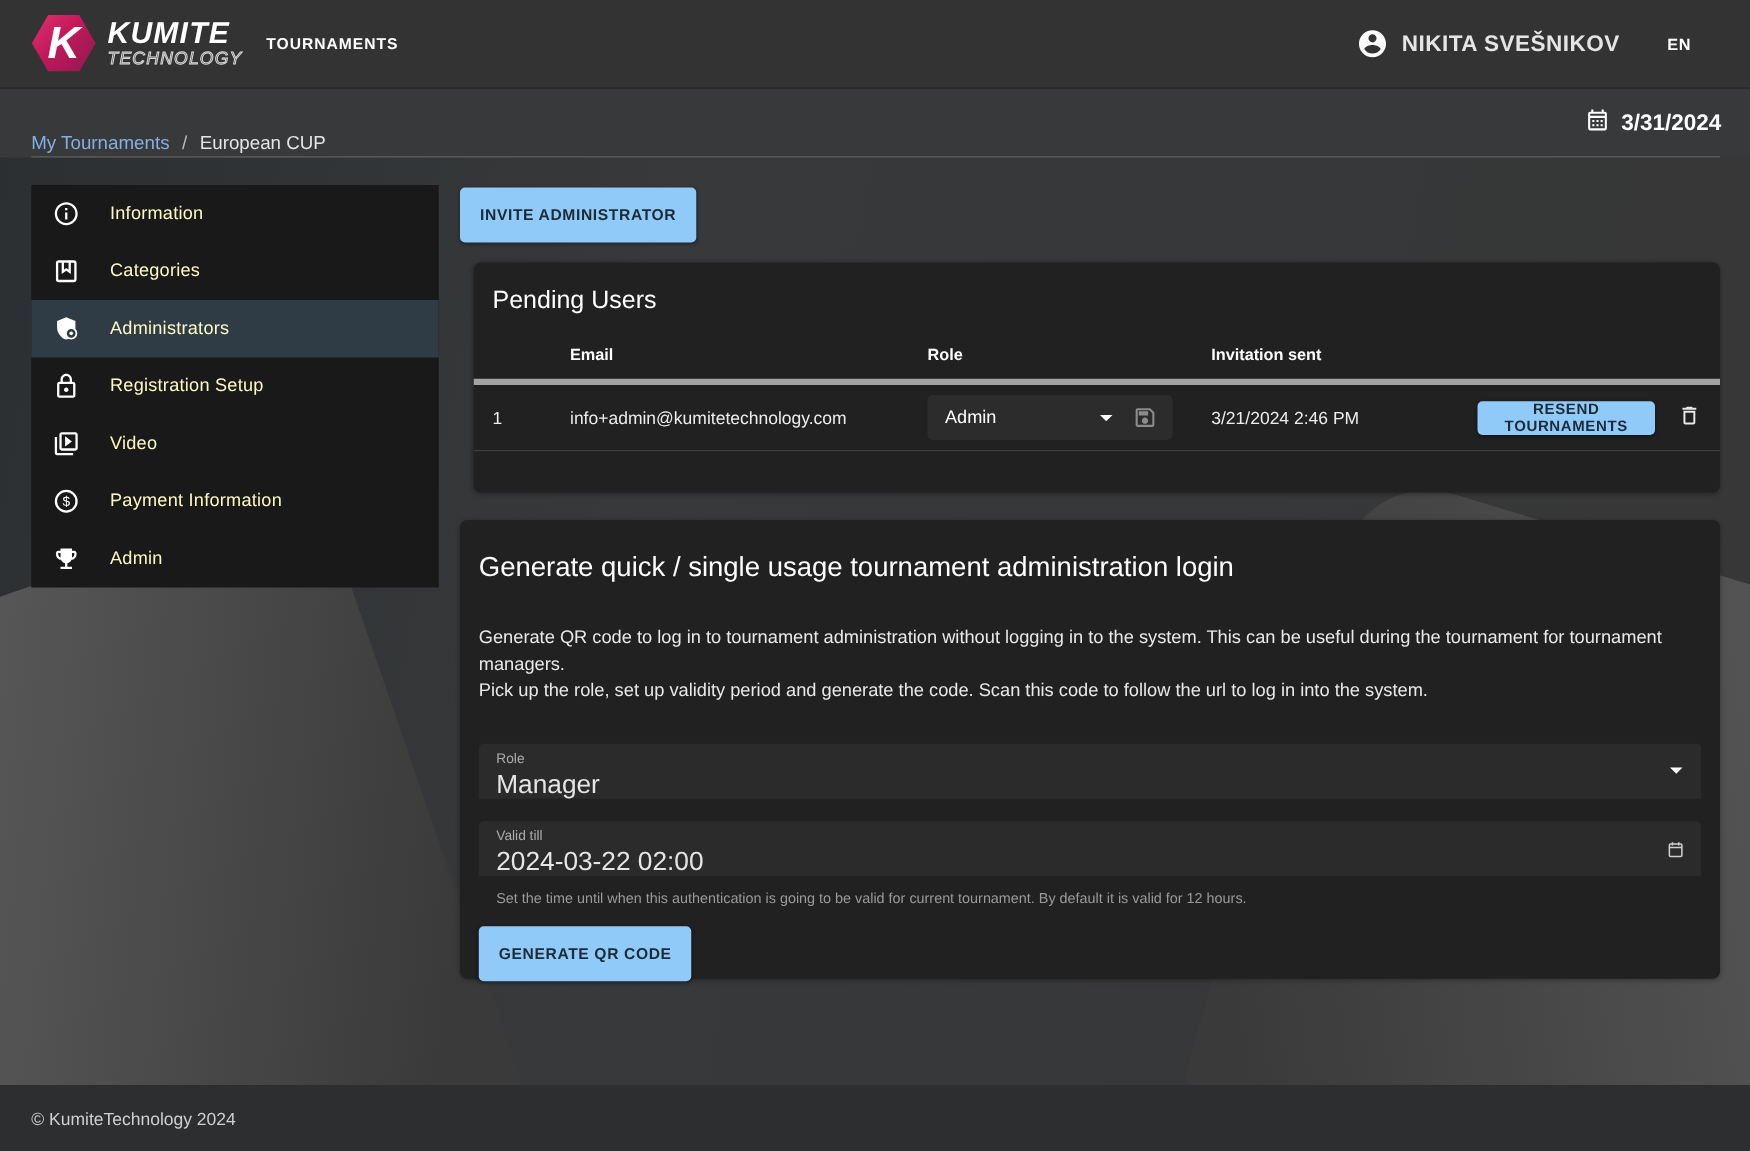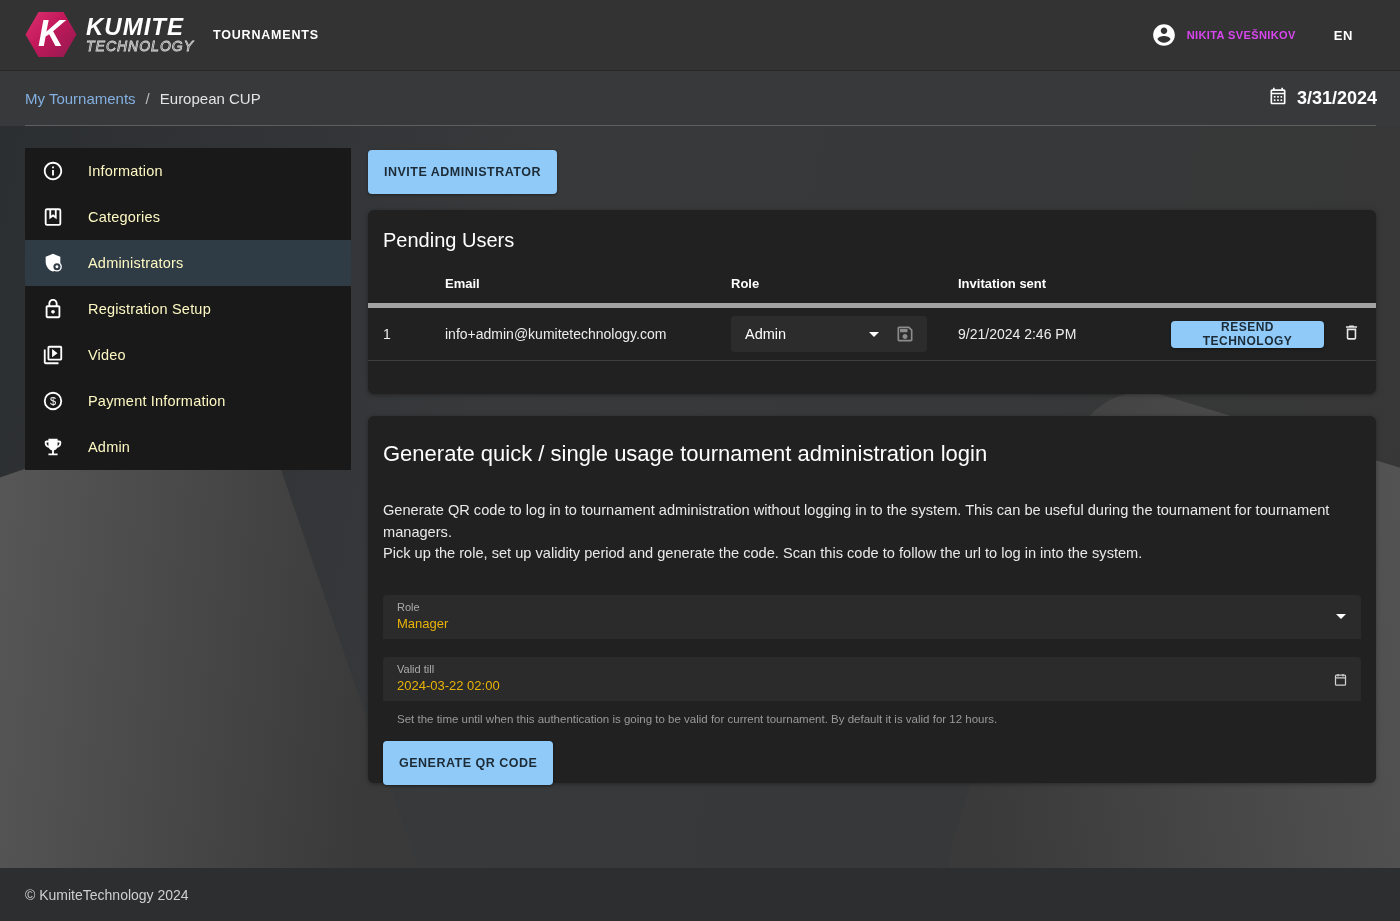--- a/index.html
+++ b/index.html
@@ -19,28 +19,28 @@
   .brand-text { margin-left:9px; }
   .brand-name { color:#fff; font-size:24px; font-weight:bold; font-style:italic;
                 letter-spacing:1px; line-height:24px; }
   .brand-sub { font-size:14px; font-style:italic; letter-spacing:1px; line-height:15px;
                color:rgba(255,255,255,.12); -webkit-text-stroke:0.8px #d8d8d8; }
   .nav-tournaments { position:absolute; left:213px; top:0; height:70px; display:flex; align-items:center;
                      color:#fff; font-size:12.5px; font-weight:bold; letter-spacing:0.8px; cursor:pointer; }
   .nav-right { position:absolute; right:47px; top:0; height:70px; display:flex; align-items:center; }
   .nav-user { display:flex; align-items:center; cursor:pointer; }
   .nav-user svg { display:block; }
-  .nav-user-name { margin-left:10px; color:#d946ef; font-size:11px; font-weight:bold; letter-spacing:0.4px;text-align:right; }
+  .nav-user-name { margin-left:10px; color:#e5e5e5; font-size:18px; font-weight:bold; letter-spacing:0.4px;text-align:right; }
   .nav-lang { margin-left:38px; color:#fff; font-size:13px; font-weight:bold; letter-spacing:0.6px; cursor:pointer; }
 
   
   .crumbbar { position:absolute; top:70px; left:0; right:0; height:56px; background:#37393b; z-index:5; }
   .crumbbar::after { content:""; position:absolute; left:25px; right:24px; bottom:0; height:1px;
                      background:#5f5f5f; }
-  .crumb-left { position:absolute; left:25px; top:0; height:56px; display:flex; align-items:center; font-size:15px; }
+  .crumb-left { position:absolute; left:25px; top:16px; height:56px; display:flex; align-items:center; font-size:15px; }
   .crumb-link { color:#84afe0; cursor:pointer; }
   .crumb-sep { color:#bdbdbd; margin:0 10px; }
   .crumb-cur { color:#e4e4e4; }
   .crumb-right { position:absolute; right:23px; top:0; height:56px; display:flex; align-items:center; }
   .crumb-date { margin-left:9px; color:#fff; font-size:18px; font-weight:bold; }
 
   
   .page { position:absolute; top:126px; left:0; right:0; bottom:0; overflow:hidden;
           background:linear-gradient(100deg,#2c2f31 0%,#37393b 35%,#373737 100%); }
   .swoosh-a { position:absolute; left:-200px; top:340px; width:560px; height:560px;
@@ -60,21 +60,21 @@
   
   .main { position:absolute; left:368px; top:24px; width:1008px; z-index:2; }
   .btn-accent { display:inline-flex; align-items:center; justify-content:center;
                 background:#90caf9; color:#1c2b36; border:none; border-radius:4px;
                 font-family:inherit; font-weight:bold; font-size:12.5px; letter-spacing:0.5px;
                 height:44px; padding:0 16px; cursor:pointer;
                 box-shadow:0 1px 3px rgba(0,0,0,.4); }
   .card { background:#212121; border-radius:6px; box-shadow:0 1px 4px rgba(0,0,0,.35); }
 
   
-  .card1 { margin-top:16px; height:184px; }
+  .card1 { margin-top:16px; height:184px;margin-left:11px; }
   .card1-title { color:#fff; font-size:20px; padding:19px 15px 0; }
   .tgrid { display:grid; grid-template-columns:62px 286px 227px 213px 1fr; align-items:center; padding:0 15px; }
   .thead { height:45px; border-bottom:5px solid #a3a3a3; margin-top:11px; }
   .th { color:#fff; font-size:13px; font-weight:bold; }
   .trow { height:53px; border-bottom:1px solid #3e3e3e; color:#ededed; font-size:14px; }
   .role-box { display:flex; align-items:center; background:#2c2c2c; border-radius:4px;
               height:36px; width:196px; padding:0 12px 0 14px; cursor:pointer; }
   .role-text { flex:1; color:#fff; font-size:14.5px; }
   .caret { width:0; height:0; border-left:5px solid transparent; border-right:5px solid transparent;
            border-top:5px solid #fff; }
@@ -85,21 +85,21 @@
 
   
   .card2 { margin-top:22px; height:367px; padding:15px 15px 0; }
   .card2-title { color:#fff; font-size:22px; padding-top:10px; }
   .desc { margin-top:33px; color:#e9e9e9; font-size:14.6px; line-height:21.5px; }
   .desc p { margin:0; }
   .field { margin-top:30px; background:#2b2b2b; border-radius:4px 4px 0 0; height:44px;
            padding:6px 14px; position:relative; cursor:pointer; }
   .field + .field { margin-top:18px; }
   .f-label { font-size:11px; color:#ababab; }
-  .f-value { font-size:13px; color:#eab308; margin-top:3px; }
+  .f-value { font-size:21px; color:#e5e5e5; margin-top:3px; }
   .f-caret { position:absolute; right:15px; top:19px; }
   .f-dateicon { position:absolute; right:13px; top:15px; }
   .helper { margin:12px 0 0 14px; font-size:11.5px; color:#9a9a9a; }
   .btn-generate { margin-top:16px; margin-left:0; }
 
   
   .footer { position:absolute; left:0; right:0; bottom:0; height:53px; background:#2c2e30;
             display:flex; align-items:center; z-index:4; }
   .footer-text { margin-left:25px; color:#cfcfcf; font-size:14px; }
 </style>
@@ -244,23 +244,23 @@
             <div class="role-box">
               <span class="role-text">Admin</span>
               <span class="caret"></span>
               <span class="save-btn">
                 <svg width="20" height="20" viewBox="0 0 24 24">
                     <path fill="#8c8c8c" d="M17 3H5c-1.11 0-2 .9-2 2v14c0 1.1.89 2 2 2h14c1.1 0 2-.9 2-2V7l-4-4zm2 16H5V5h11.17L19 7.83V19zm-7-7c-1.66 0-3 1.34-3 3s1.34 3 3 3 3-1.34 3-3-1.34-3-3-3zM6 6h9v4H6z"></path>
                   </svg>
               </span>
             </div>
           </div>
-          <div>9/21/2024 2:46 PM</div>
+          <div>3/21/2024 2:46 PM</div>
           <div class="row-actions">
-            <button class="btn-accent btn-resend">RESEND TECHNOLOGY</button>
+            <button class="btn-accent btn-resend">RESEND TOURNAMENTS</button>
             <button class="trash-btn">
               <span>
                 <svg width="19" height="19" viewBox="0 0 24 24">
                     <path fill="#e8e8e8" d="M16 9v10H8V9h8m-1.5-6h-5l-1 1H5v2h14V4h-3.5l-1-1zM18 7H6v12c0 1.1.9 2 2 2h8c1.1 0 2-.9 2-2V7z"></path>
                   </svg>
               </span>
             </button>
           </div>
         </div>
       </div>

